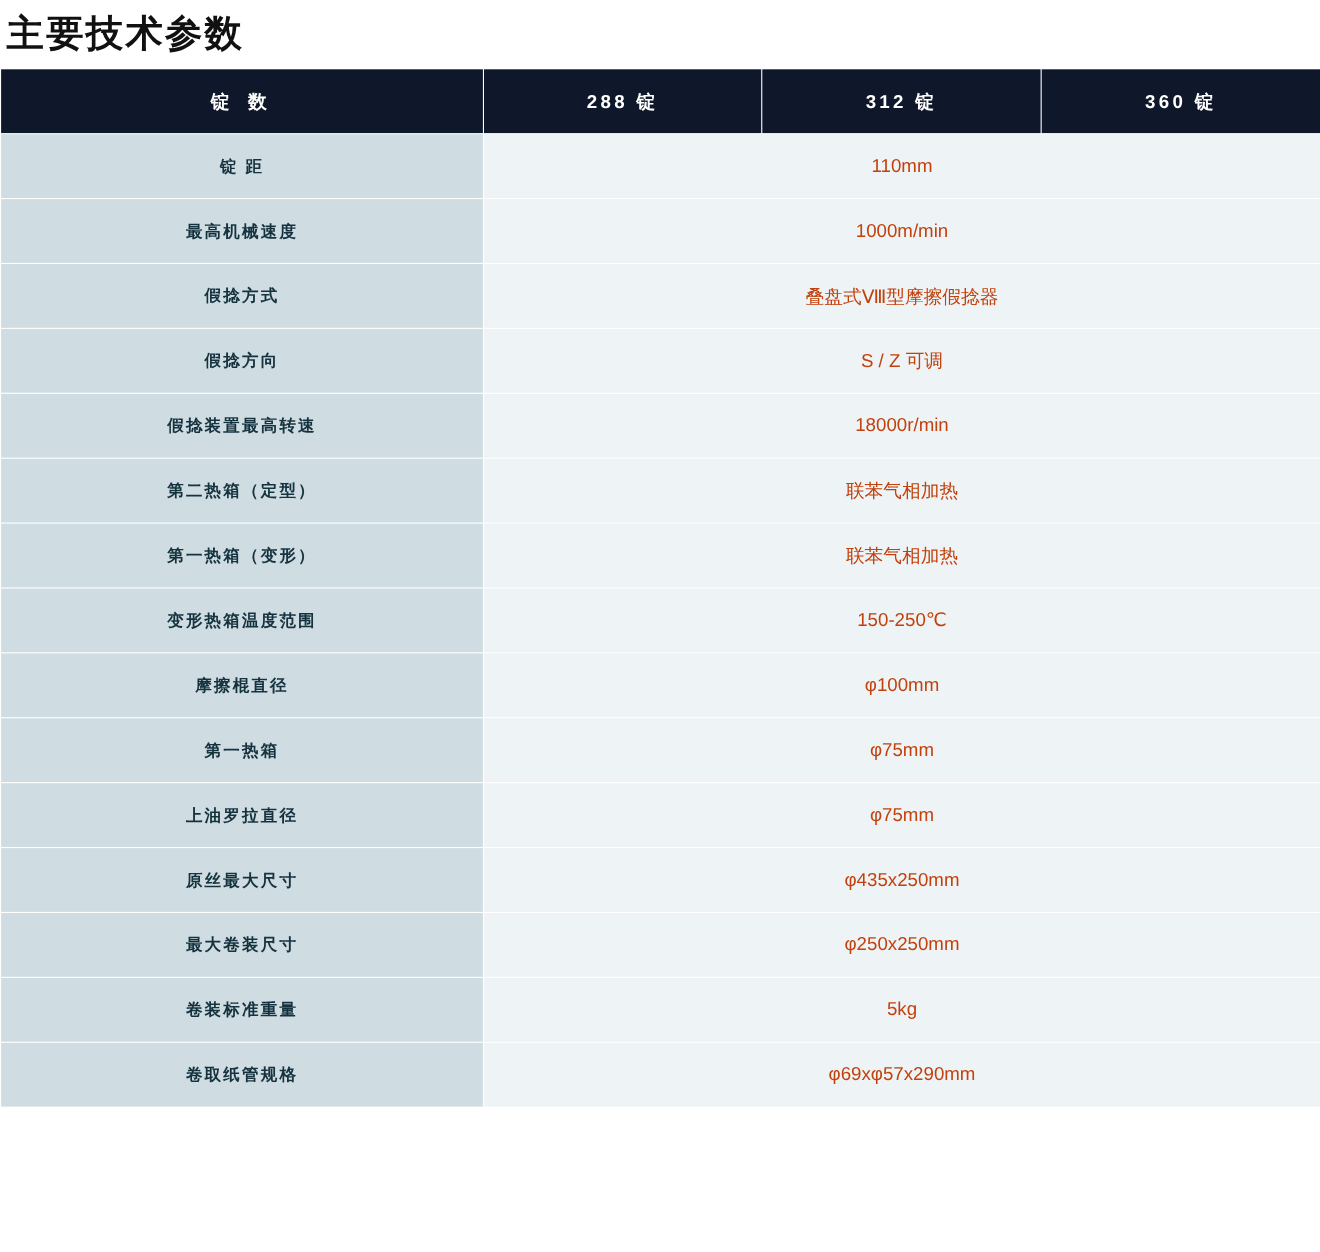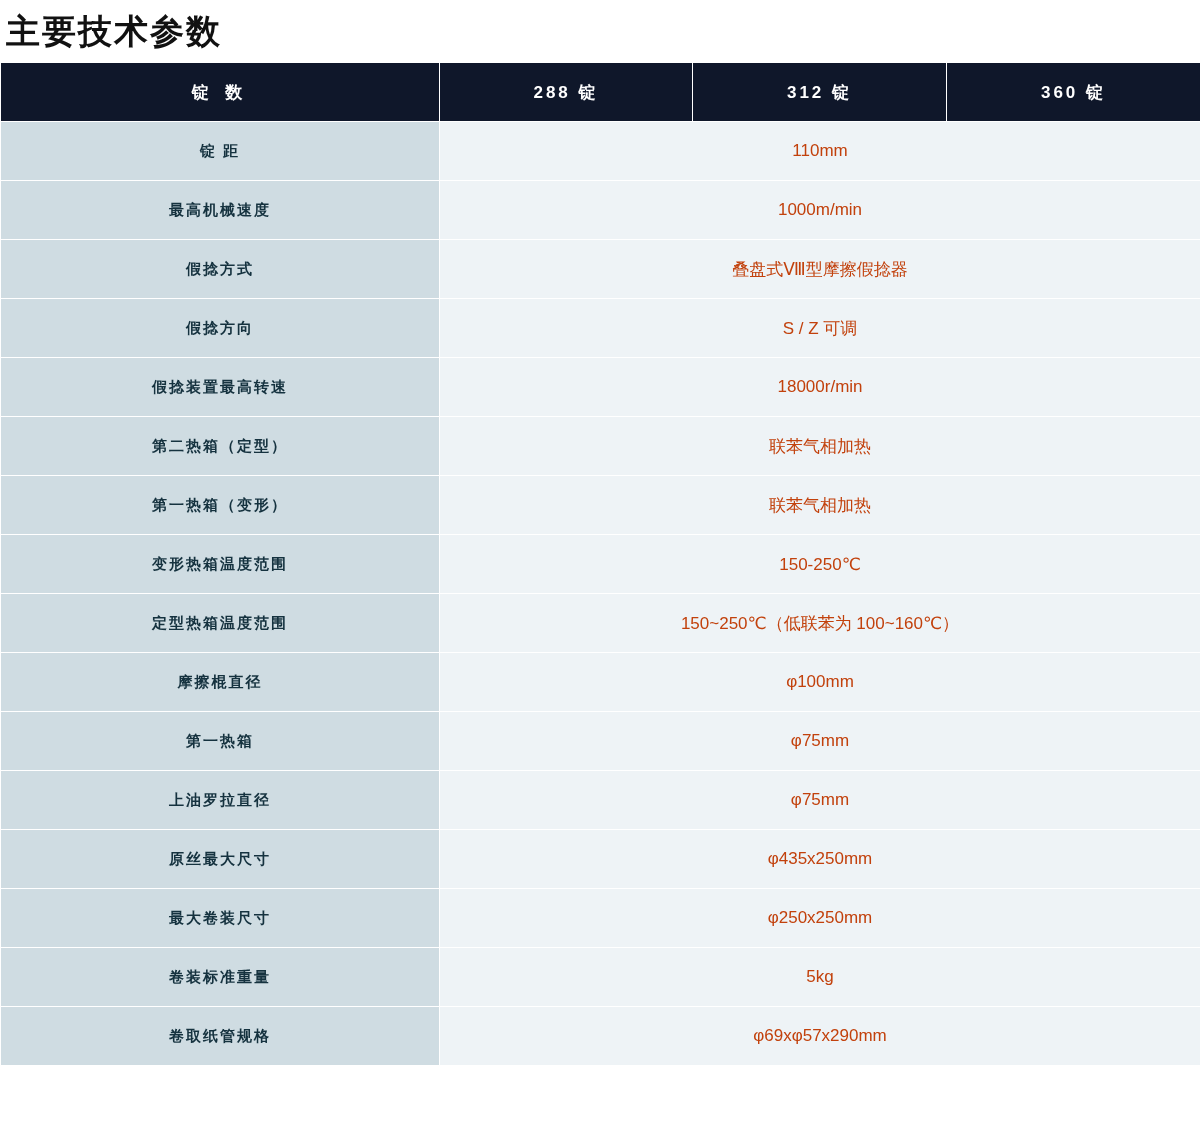--- a/index.html
+++ b/index.html
@@ -140,24 +140,20 @@
       </tr>
       <tr>
         <td class="label">第一热箱（变形）</td>
         <td class="value merged" colspan="3">联苯气相加热</td>
       </tr>
       <tr>
         <td class="label">变形热箱温度范围</td>
         <td class="value merged" colspan="3">150-250℃</td>
       </tr>
       <tr>
-        <td class="label">定型热箱温度范围</td>
-        <td class="value merged" colspan="3">150~250℃（低联苯为 100~160℃）</td>
-      </tr>
-      <tr>
         <td class="label">摩擦棍直径</td>
         <td class="value merged" colspan="3">φ100mm</td>
       </tr>
       <tr>
         <td class="label">第一热箱</td>
         <td class="value merged" colspan="3">φ75mm</td>
       </tr>
       <tr>
         <td class="label">上油罗拉直径</td>
         <td class="value merged" colspan="3">φ75mm</td>

